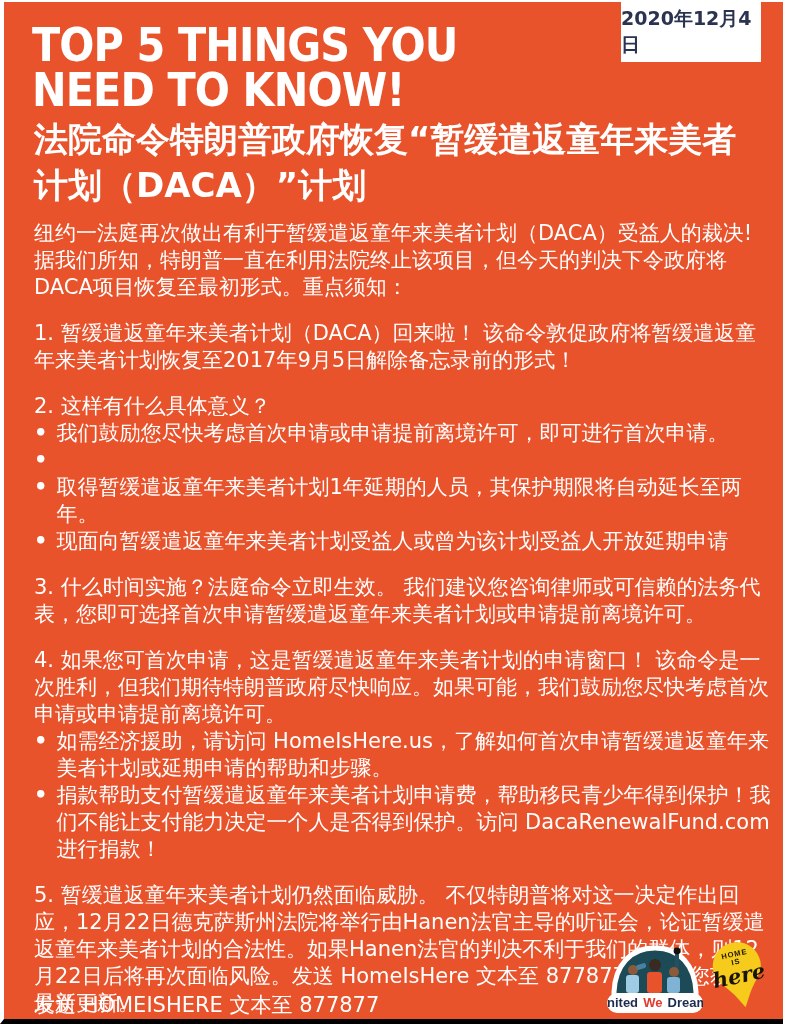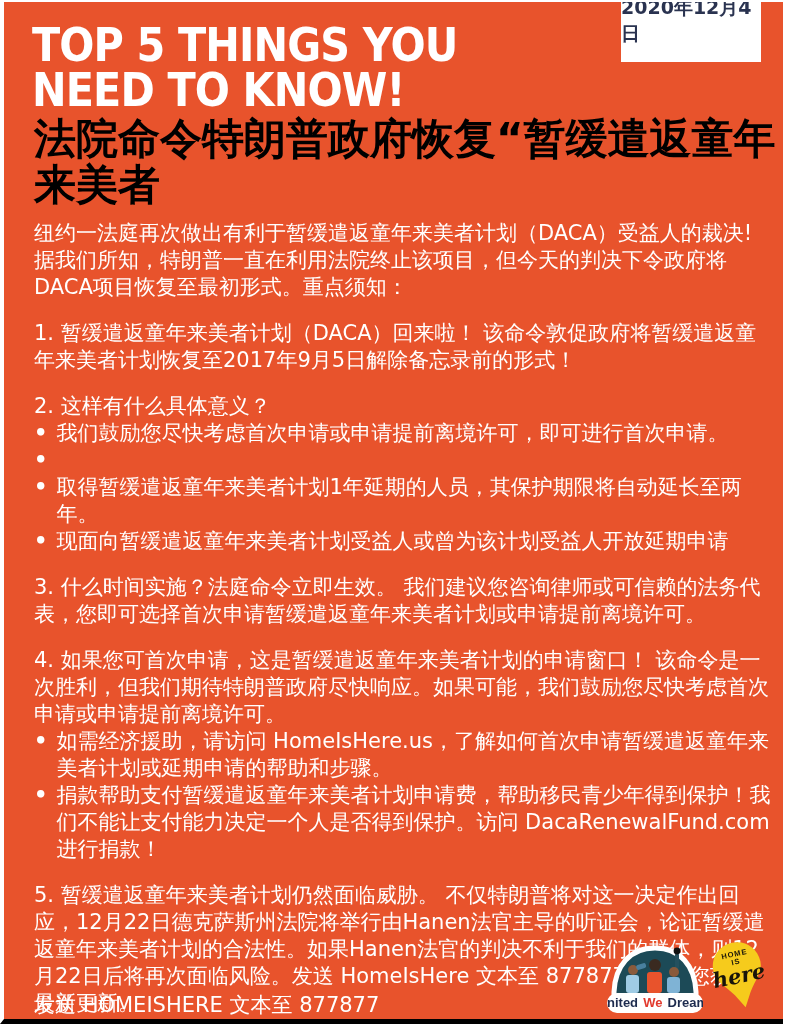--- a/index.html
+++ b/index.html
@@ -11,26 +11,26 @@
     border-left:4px solid #fff; border-bottom:5px solid #000000; border-top:2px solid #fff;
   }
   .title {
     position:absolute; left:28px; top:20px; color:#ffffff;
     font-weight:800; font-size:47px; line-height:45px; letter-spacing:-1px;
     transform:scaleX(.88); transform-origin:left top; white-space:nowrap;
   }
   .date-box {
     position:absolute; top:-2px; right:22px; width:140px; height:62px;
     background:#ffffff; display:flex; align-items:flex-end; justify-content:center;
-    padding-bottom:15px;
+    padding-bottom:4px;
   }
   .date-box span { font-size:19px; font-weight:700; color:#2a3350; }
   .headline {
     position:absolute; left:30px; top:114px; width:745px;
-    color:#000000; font-size:42px; font-weight:700; line-height:46px;
+    color:#ffffff; font-size:34px; font-weight:700; line-height:46px;
   }
   .copy {
     position:absolute; left:30px; top:218px; width:737px;
     color:#ffffff; font-size:21px; line-height:27px;
   }
   .blk { margin-bottom:19px; }
   .b { font-weight:400; }
   .bullet { display:flex; }
   .bullet .dot { margin-right:9px; font-weight:700; }
   .footer-text { position:absolute; left:30px; bottom:0; color:#ffffff; font-size:21px; }
@@ -50,20 +50,21 @@
     <div>TOP 5 THINGS YOU</div>
     <div>NEED TO KNOW!</div>
   </div>
 
   <div class="date-box">
     <span>2020年12月4日</span>
   </div>
 
   <div class="headline">
     <div>法院命令特朗普政府恢复“暂缓遣返童年来美者</div>
+    <div>计划（DACA）”计划</div>
   </div>
 
   <div class="copy">
 
     <p class="blk">纽约一法庭再次做出有利于暂缓遣返童年来美者计划（DACA）受益人的裁决! 据我们所知，特朗普一直在利用法院终止该项目，但今天的判决下令政府将DACA项目恢复至最初形式。重点须知：</p>
 
     <p class="blk"><span class="b">1. 暂缓遣返童年来美者计划（DACA）回来啦！</span><span> 该命令敦促政府将暂缓遣返童年来美者计划恢复至2017年9月5日解除备忘录前的形式！</span></p>
 
     <div class="blk">
       <p><span class="b">2. 这样有什么具体意义？</span></p>

